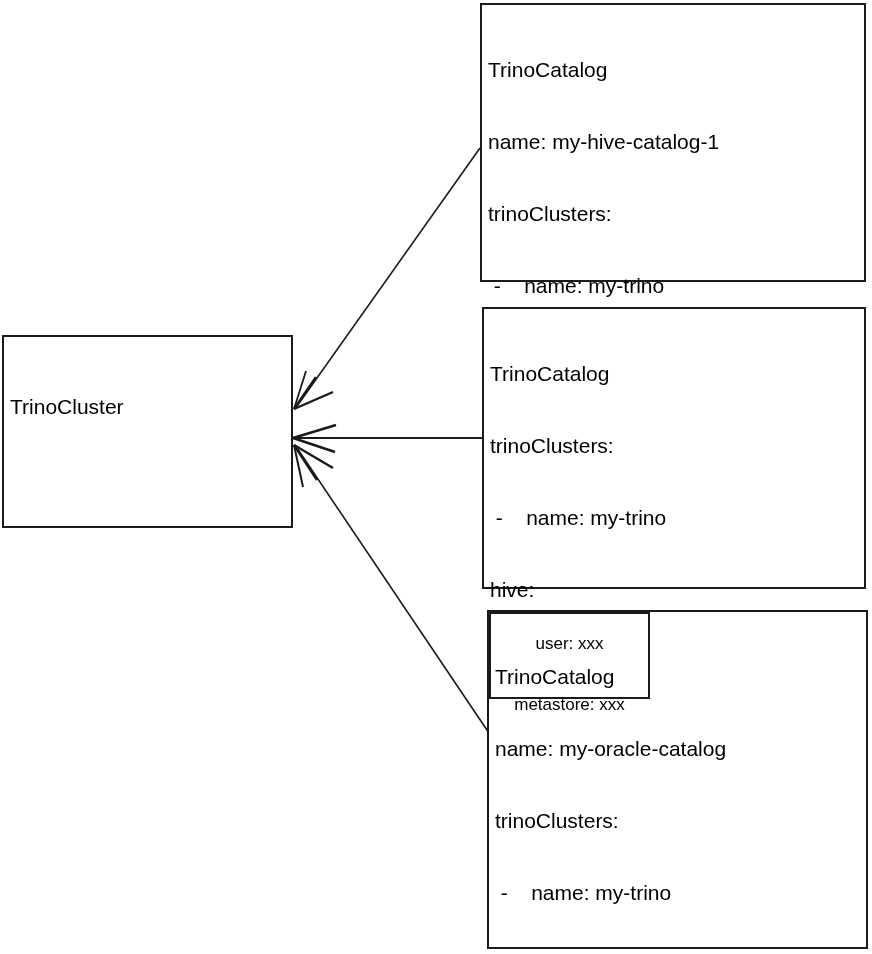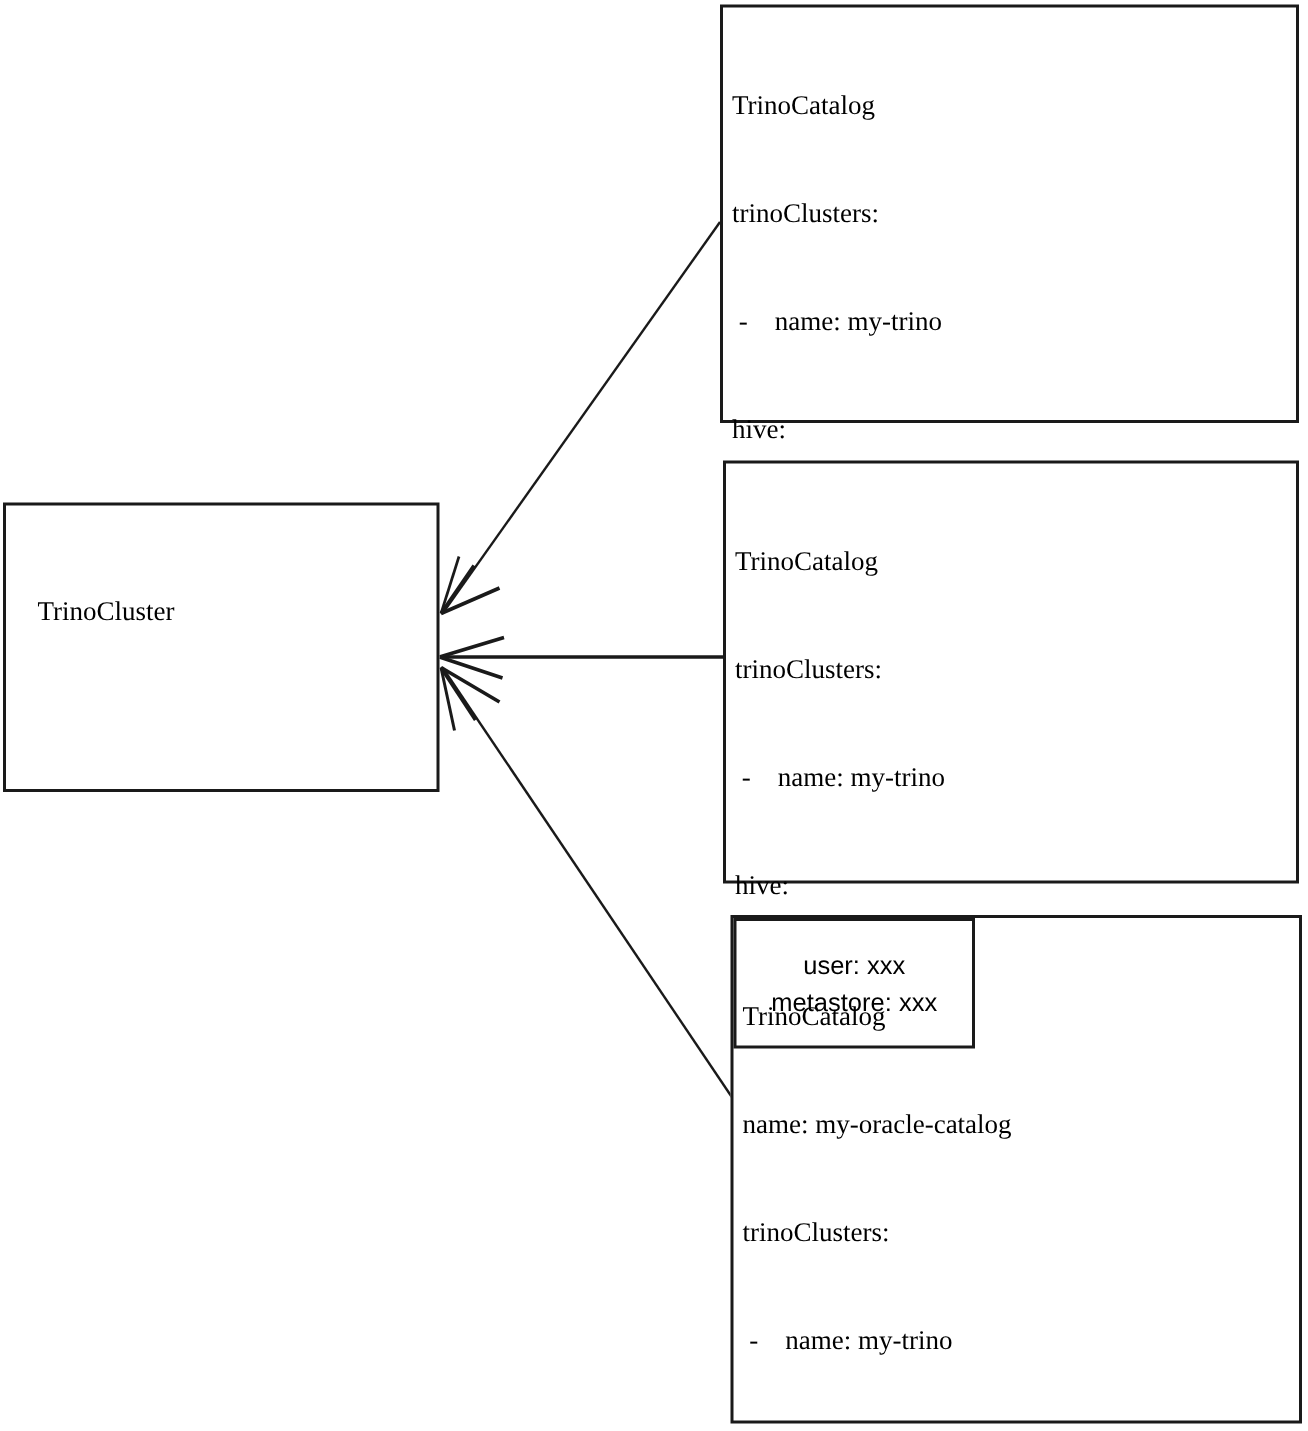--- a/index.html
+++ b/index.html
@@ -38,33 +38,32 @@
     left: 4px;
     top: 2px;
     right: 2px;
     font-size: 17px;
     line-height: 24px;
     white-space: pre;
     color: #000000;
   }
   .node-line {
     white-space: pre;
-    font-size: 18px;
+    font-size: 21px;
     line-height: 24px;
-    font-family: Liberation Serif, serif;
   }
   
   #trino-cluster-node {
     left: 2px;
     top: 335px;
     width: 291px;
     height: 193px;
   }
   #trino-cluster-node .node-body {
-    left: 21px;
+    left: 6px;
     top: 10px;
   }
   
   #catalog-node-0 {
     left: 480px;
     top: 3px;
     width: 386px;
     height: 279px;
   }
   #catalog-node-0 .node-body {
@@ -101,20 +100,21 @@
     display: flex;
     flex-direction: column;
     align-items: center;
     justify-content: center;
   }
   #secret-node .secret-line {
     font-size: 17px;
     line-height: 25px;
     text-align: center;
     white-space: pre;
+    margin-top: 36px;
   }
 </style>
 </head>
 <body>
 
 <div id="canvas">
 
   <svg class="edges" viewBox="0 0 872 954" width="872" height="954" xmlns="http://www.w3.org/2000/svg">
 
     <g>
@@ -147,20 +147,21 @@
 
   <div class="node" id="trino-cluster-node">
     <div class="node-body">
       <div class="node-line">TrinoCluster</div>
     </div>
   </div>
 
   <div class="node" id="catalog-node-0">
     <div class="node-body">
       <div class="node-line">TrinoCatalog</div>
+      <div class="node-line">name: my-hive-catalog-1</div>
       <div class="node-line">trinoClusters:</div>
       <div class="node-line"> -    name: my-trino</div>
       <div class="node-line">hive:</div>
       <div class="node-line">   s3: # S3ConnnectionSpec</div>
       <div class="node-line">      inline:</div>
       <div class="node-line">         host: minio</div>
       <div class="node-line">   metastore: # whatever</div>
     </div>
   </div>
 

